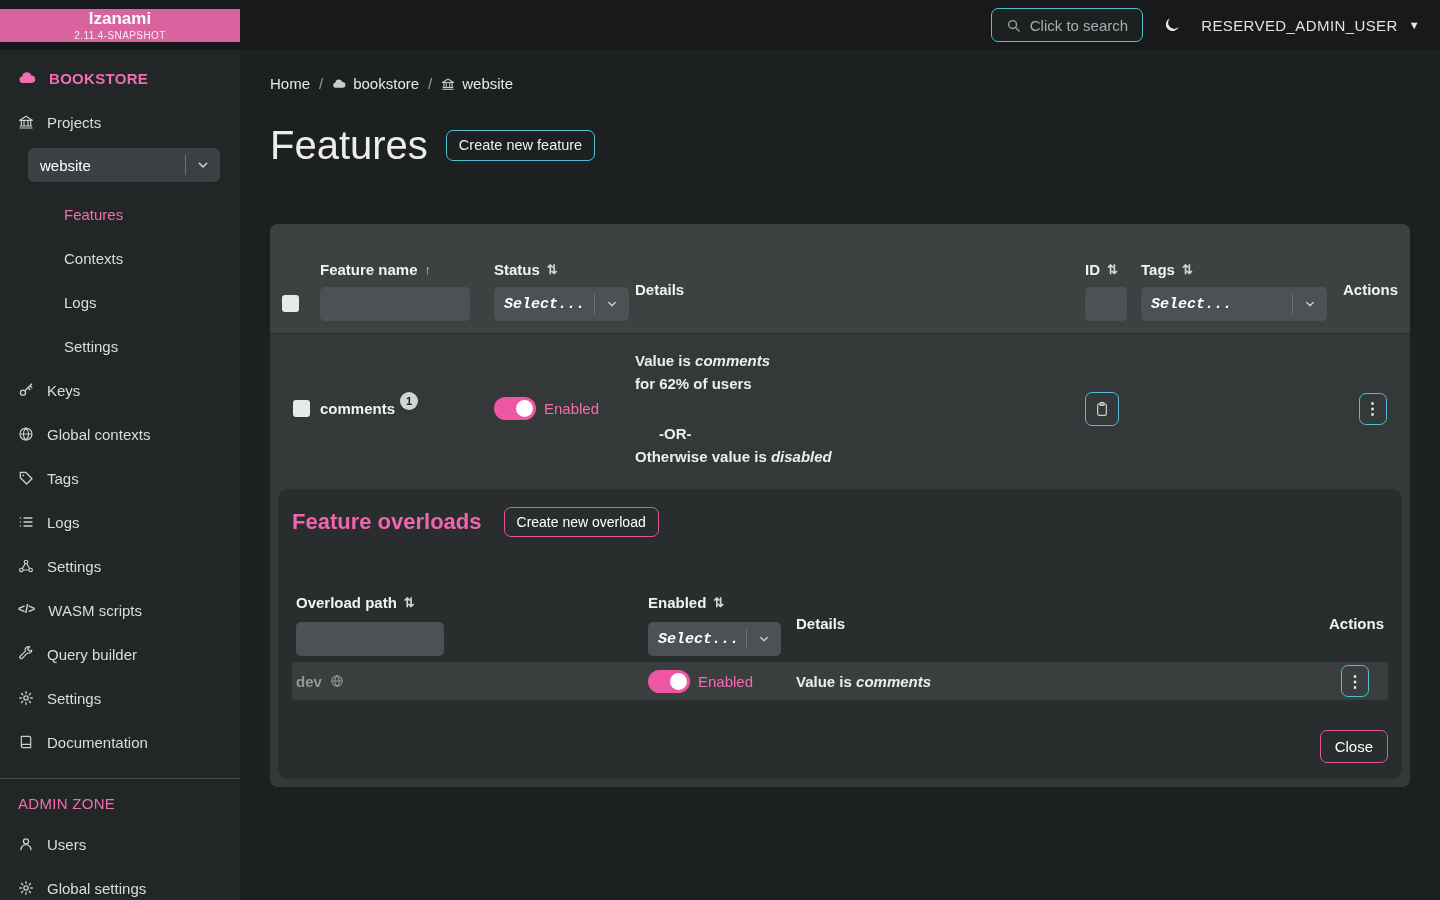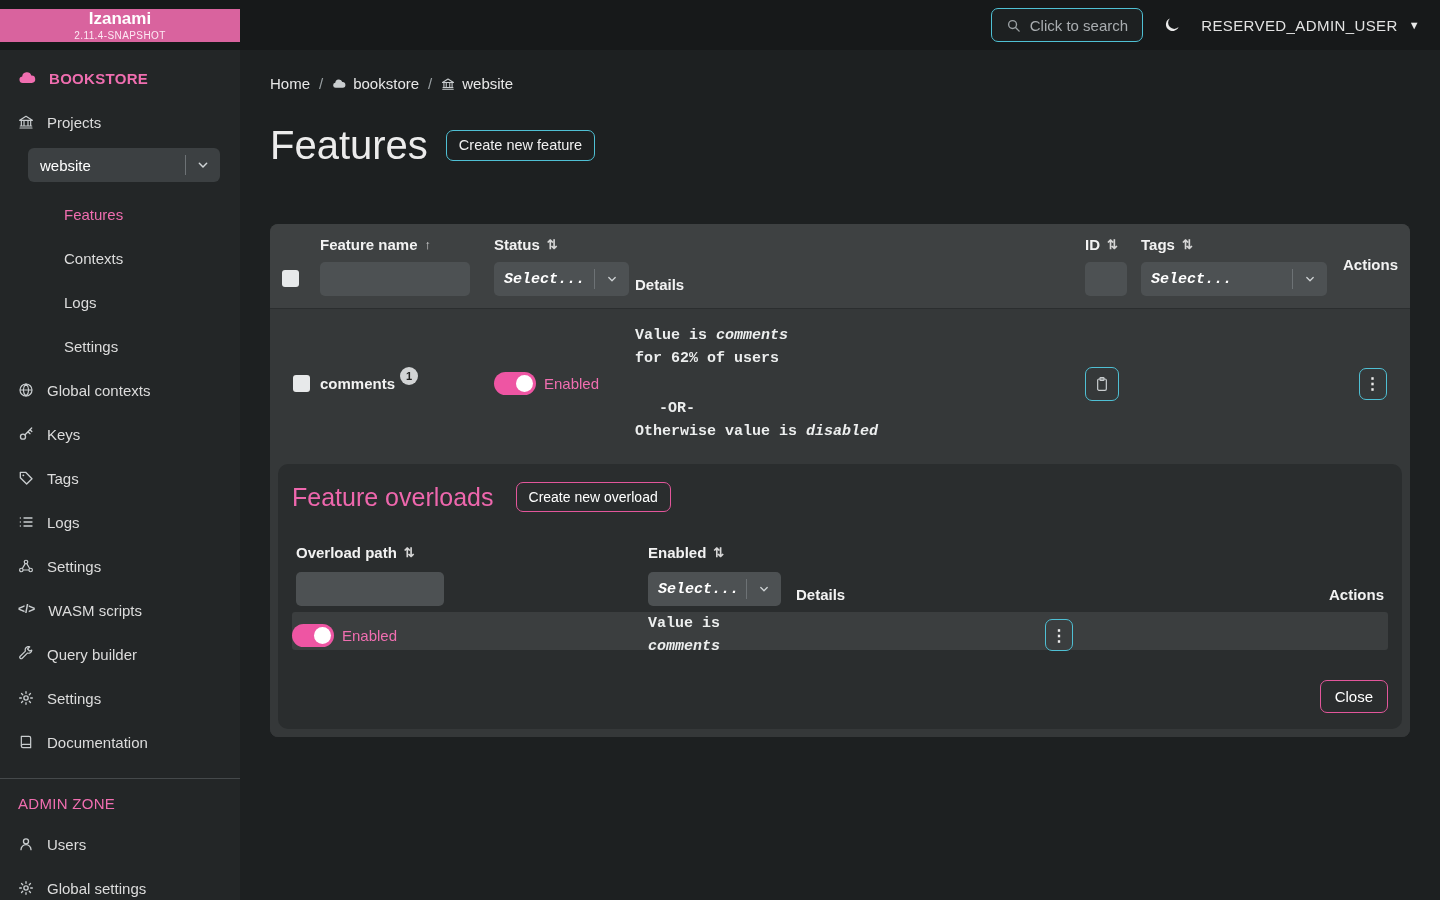--- a/index.html
+++ b/index.html
@@ -57,54 +57,54 @@
   .page-head { display: flex; align-items: center; gap: 18px; padding: 30px 30px 0; }
   .page-title { font-size: 40px; font-weight: 500; color: #ececec; line-height: 46px; }
   .btn-cyan { background: transparent; border: 1.5px solid var(--cyan); border-radius: 7px; color: #f0f0f0; height: 31px; padding: 0 12px; font-size: 14.5px; font-family: inherit; cursor: pointer; }
   .btn-pink { background: transparent; border: 1.5px solid var(--pink-border); border-radius: 7px; color: #fff; height: 30px; padding: 0 12px; font-size: 14px; font-family: inherit; cursor: pointer; }
 
   
   .table-wrap { margin: 56px 30px 0; background: var(--bg-row); border-radius: 8px; overflow: hidden; }
   .fgrid { display: grid; grid-template-columns: 40px 174px 151px 1fr 56px 204px 75px; }
   .fhead { background: var(--bg-thead); padding: 8px 0 12px; }
   .fcell { display: flex; flex-direction: column; gap: 6px; }
-  .hlabel { display: flex; align-items: center; gap: 7px; font-weight: bold; color: #f2f2f2; height: 24px; cursor: pointer; }
+  .hlabel { display: flex; align-items: center; gap: 7px; font-weight: bold; color: #f2f2f2; height: 24px; cursor: pointer; margin-top: 25px; }
   .sort { color: #d6d6d6; font-size: 13px; }
   .cb-cell { justify-content: flex-end; padding: 0 0 9px 12px; }
-  .vcenter { justify-content: flex-end; }
+  .vcenter { justify-content: center; }
   .acell { justify-content: center; align-items: flex-end; padding-right: 12px; }
   .pad10 { padding-left: 10px; }
   .checkbox { width: 17px; height: 17px; background: #e7e9ea; border-radius: 3px; cursor: pointer; }
   .tinput { background: var(--bg-input); border: none; border-radius: 5px; height: 34px; padding: 0 10px; color: #fff; font-family: inherit; font-size: 15px; }
   .fselect { display: flex; align-items: center; background: var(--bg-input); border-radius: 5px; height: 34px; cursor: pointer; font-family: Liberation Mono, monospace; }
   .fselect .sel-val { flex: 1; padding: 0 10px; font-weight: bold; font-style: italic; color: #fff; white-space: nowrap; overflow: hidden; }
   .w135 { width: 135px; } .w150 { width: 150px; } .w186 { width: 186px; }
   .w42 { width: 42px; } .w148 { width: 148px; } .w133 { width: 133px; }
 
   .frow { border-top: 1px solid #2b2e2f; padding: 15px 0; align-items: center; background: var(--bg-row); }
   .rcell { display: flex; align-items: center; }
   .name-cell { gap: 2px; }
   .fname { font-weight: bold; color: #f2f2f2; cursor: pointer; }
   .badge { display: inline-flex; align-items: center; justify-content: center; width: 18px; height: 18px; border-radius: 50%; background: #d2d4d5; color: #222; font-size: 11px; font-weight: bold; position: relative; top: -8px; left: 3px; }
   .toggle { width: 42px; height: 23px; border-radius: 12px; background: #ee55a3; position: relative; flex: none; cursor: pointer; }
   .toggle::after { content: ""; position: absolute; right: 3px; top: 3px; width: 17px; height: 17px; border-radius: 50%; background: #fff; }
   .status-label { color: var(--pink); margin-left: 8px; }
   .details-block { display: flex; flex-direction: column; width: fit-content; }
-  .dline { font-weight: bold; color: #eceeee; line-height: 23px; font-family: Liberation Mono, monospace; }
+  .dline { font-weight: bold; color: #eceeee; line-height: 23px; }
   .dline i { font-weight: bold; }
   .dsep { padding-left: 24px; margin-top: 27px; }
   .sq-btn { width: 34px; height: 34px; display: flex; align-items: center; justify-content: center; background: transparent; border: 1.5px solid var(--cyan); border-radius: 7px; color: #e5e8e9; cursor: pointer; }
   .kebab-btn { width: 28px; height: 32px; display: flex; align-items: center; justify-content: center; background: transparent; border: 1.5px solid var(--cyan); border-radius: 7px; color: #ececec; font-size: 16px; font-weight: bold; cursor: pointer; }
   .center-col { justify-content: center; }
 
   
   .panel-slot { padding: 6px 8px 8px; background: var(--bg-row); }
   .panel { background: var(--bg-panel); border-radius: 10px; padding: 18px 14px 16px; }
   .panel-head { display: flex; align-items: center; gap: 22px; }
-  .panel-title { font-size: 25px; font-weight: 400; color: #ee67ad; }
+  .panel-title { font-size: 22px; font-weight: 700; color: #ee67ad; }
   .ogrid { display: grid; grid-template-columns: 356px 148px 1fr 66px; }
   .ohead { margin-top: 28px; }
   .ohead .fcell { gap: 8px; }
   .ohead .pad4 { padding-left: 4px; }
   .orow { margin-top: 6px; background: var(--bg-prow); border-radius: 3px; height: 38px; align-items: center; }
   .opath { padding-left: 4px; display: flex; align-items: center; gap: 8px; color: #93989a; font-weight: bold; }
   .opath .icon { color: #93989a; }
   .close-row { display: flex; justify-content: flex-end; margin-top: 30px; }
   .btn-close { background: transparent; border: 1.5px solid var(--pink-border); border-radius: 7px; color: #fff; height: 33px; padding: 0 14px; font-size: 15px; font-family: inherit; cursor: pointer; }
 </style>
@@ -175,35 +175,35 @@
       </div>
     <div class="side-sub">
         <span>Logs</span>
       </div>
     <div class="side-sub">
         <span>Settings</span>
       </div>
   </div>
   <div class="side-item">
     <span class="icon">
+        <svg viewBox="0 0 24 24" fill="none" stroke="currentColor" stroke-width="2" stroke-linecap="round" stroke-linejoin="round">
+          <circle cx="7.5" cy="16" r="3.8"></circle>
+          <path d="M10.5 13 20.5 3M15 8.5l3 3M18 5.5l2.7 2.7"></path>
+        </svg>
+      </span>
+    <span>Keys</span>
+  </div>
+  <div class="side-item">
+    <span class="icon">
         <svg viewBox="0 0 24 24" fill="none" stroke="currentColor" stroke-width="1.8">
           <circle cx="12" cy="12" r="9"></circle>
           <path d="M3 12h18M12 3c2.7 2.3 4 5.6 4 9s-1.3 6.7-4 9c-2.7-2.3-4-5.6-4-9s1.3-6.7 4-9z"></path>
         </svg>
       </span>
     <span>Global contexts</span>
-  </div>
-  <div class="side-item">
-    <span class="icon">
-        <svg viewBox="0 0 24 24" fill="none" stroke="currentColor" stroke-width="2" stroke-linecap="round" stroke-linejoin="round">
-          <circle cx="7.5" cy="16" r="3.8"></circle>
-          <path d="M10.5 13 20.5 3M15 8.5l3 3M18 5.5l2.7 2.7"></path>
-        </svg>
-      </span>
-    <span>Keys</span>
   </div>
   <div class="side-item">
     <span class="icon">
         <svg viewBox="0 0 24 24" fill="none" stroke="currentColor" stroke-width="2" stroke-linejoin="round">
           <path d="M3.5 3.5h8L21 13l-8 8-9.5-9.5z"></path>
           <circle cx="8" cy="8" r="1.4" fill="currentColor" stroke="none"></circle>
         </svg>
       </span>
     <span>Tags</span>
   </div>
@@ -451,20 +451,29 @@
             </div>
           </div>
           <div class="fcell vcenter" style="align-items:flex-end;padding-right:4px;">
             <div class="hlabel">
               <span>Actions</span>
             </div>
           </div>
         </div>
 
         <div class="ogrid orow">
+          <div class="opath">
+            <span>dev</span>
+            <span class="icon icon-14">
+                <svg viewBox="0 0 24 24" fill="none" stroke="currentColor" stroke-width="1.8">
+                  <circle cx="12" cy="12" r="9"></circle>
+                  <path d="M3 12h18M12 3c2.7 2.3 4 5.6 4 9s-1.3 6.7-4 9c-2.7-2.3-4-5.6-4-9s1.3-6.7 4-9z"></path>
+                </svg>
+              </span>
+          </div>
           <div class="rcell">
             <span class="toggle"></span>
             <span class="status-label">Enabled</span>
           </div>
           <div class="rcell">
             <div class="dline"><span>Value is</span> <i>comments</i></div>
           </div>
           <div class="rcell center-col">
             <button class="kebab-btn">
               <span>⋮</span>

